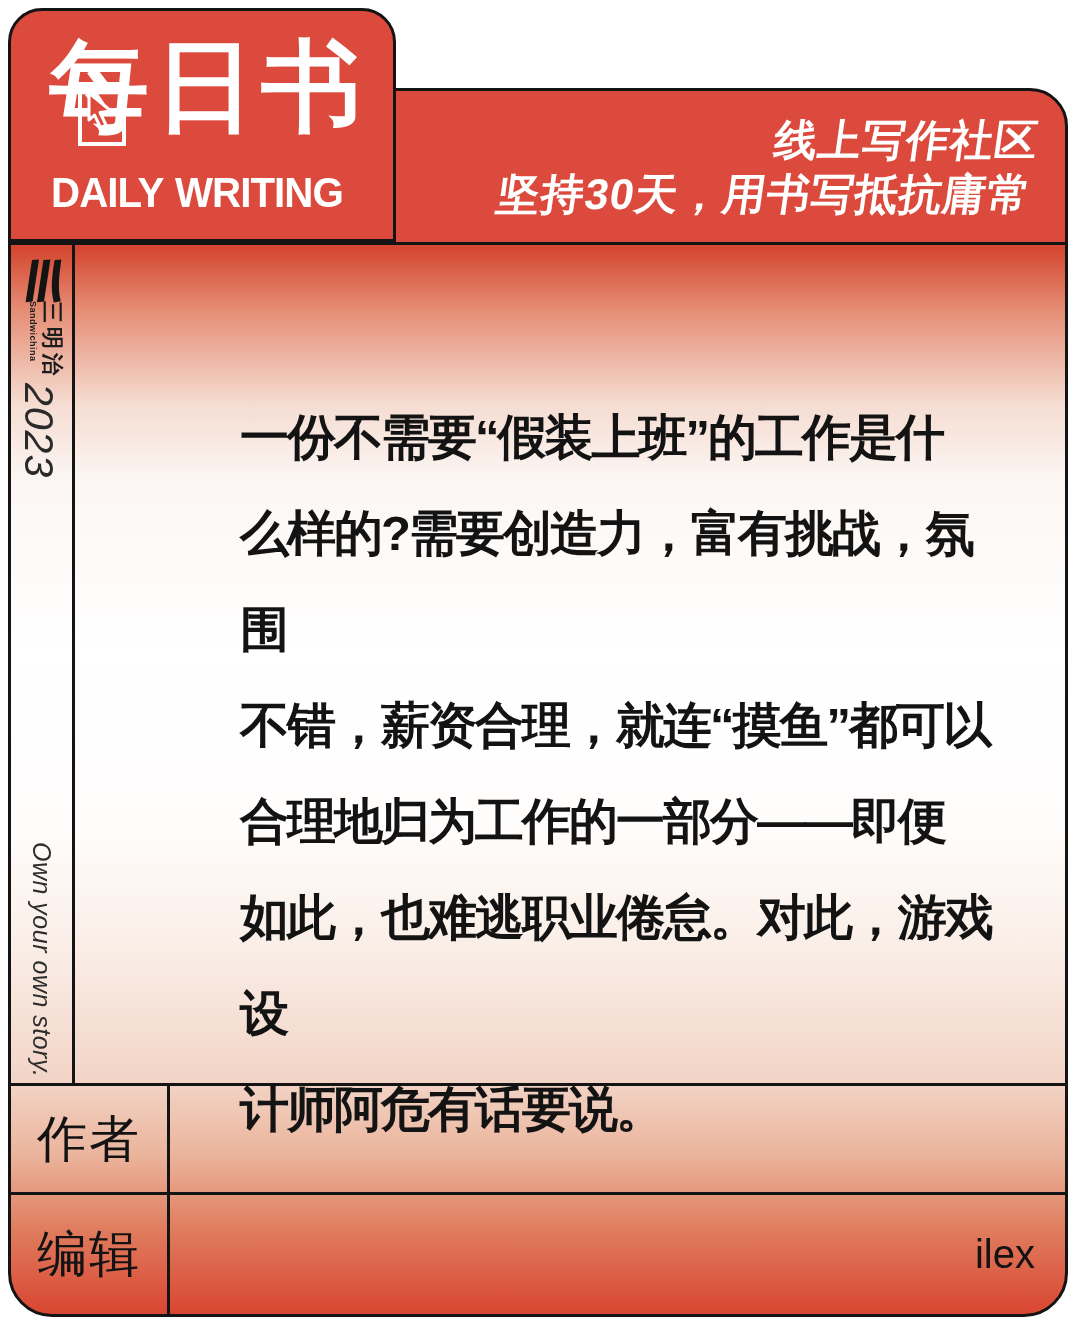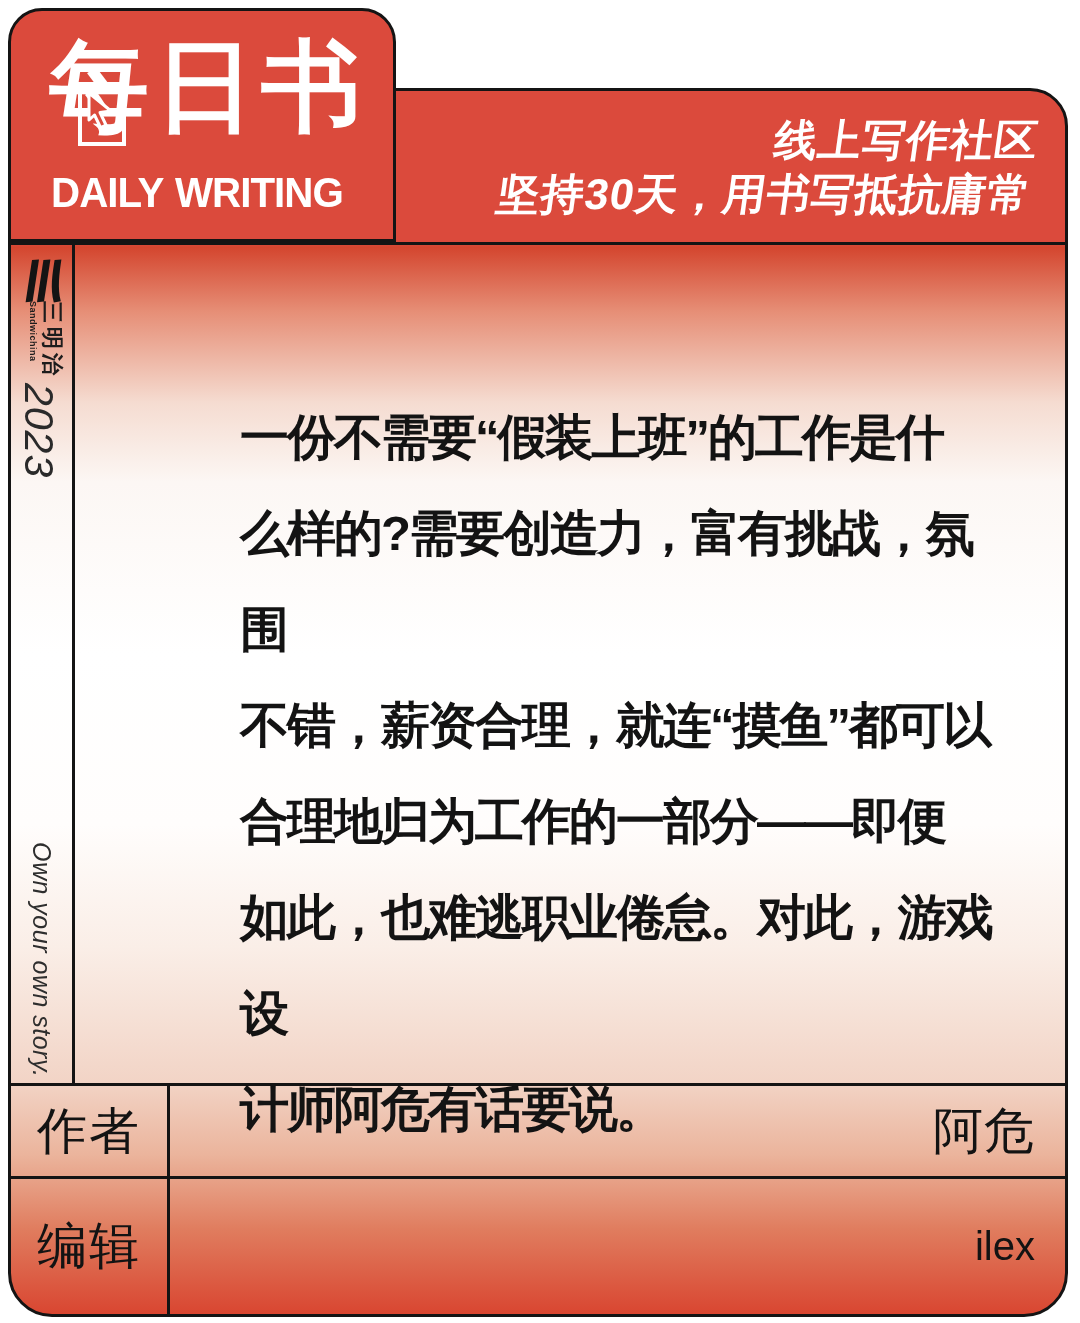--- a/index.html
+++ b/index.html
@@ -89,21 +89,21 @@
     letter-spacing:-2px;
     color:#131313;
     white-space:pre-line;
   }
   
   .meta-row{
     flex:none;
     display:flex;
     box-sizing:border-box;
   }
-  .row-author{height:93px;border-bottom:3px solid #141414;gap:25px;}
+  .row-author{height:109px;border-bottom:3px solid #141414;gap:25px;}
   .row-editor{flex:1;}
   .meta-label{
     width:159px;flex:none;
     border-right:3px solid #141414;
     box-sizing:border-box;
     display:flex;align-items:center;justify-content:center;
     font-size:50px;color:#131313;font-weight:400;
     letter-spacing:2px;
   }
   .meta-value{
@@ -183,21 +183,20 @@
 么样的?需要创造力，富有挑战，氛围
 不错，薪资合理，就连“摸鱼”都可以
 合理地归为工作的一部分——即便
 如此，也难逃职业倦怠。对此，游戏设
 计师阿危有话要说。</p>
       </main>
     </div>
 
     <div class="meta-row row-author">
       <div class="meta-label">作者</div>
-      <div class="meta-value">阿危</div>
     </div>
 
     <div class="meta-row row-editor">
       <div class="meta-label">编辑</div>
       <div class="meta-value">ilex</div>
     </div>
 
   </div>
 
   <div class="logo-tab">

